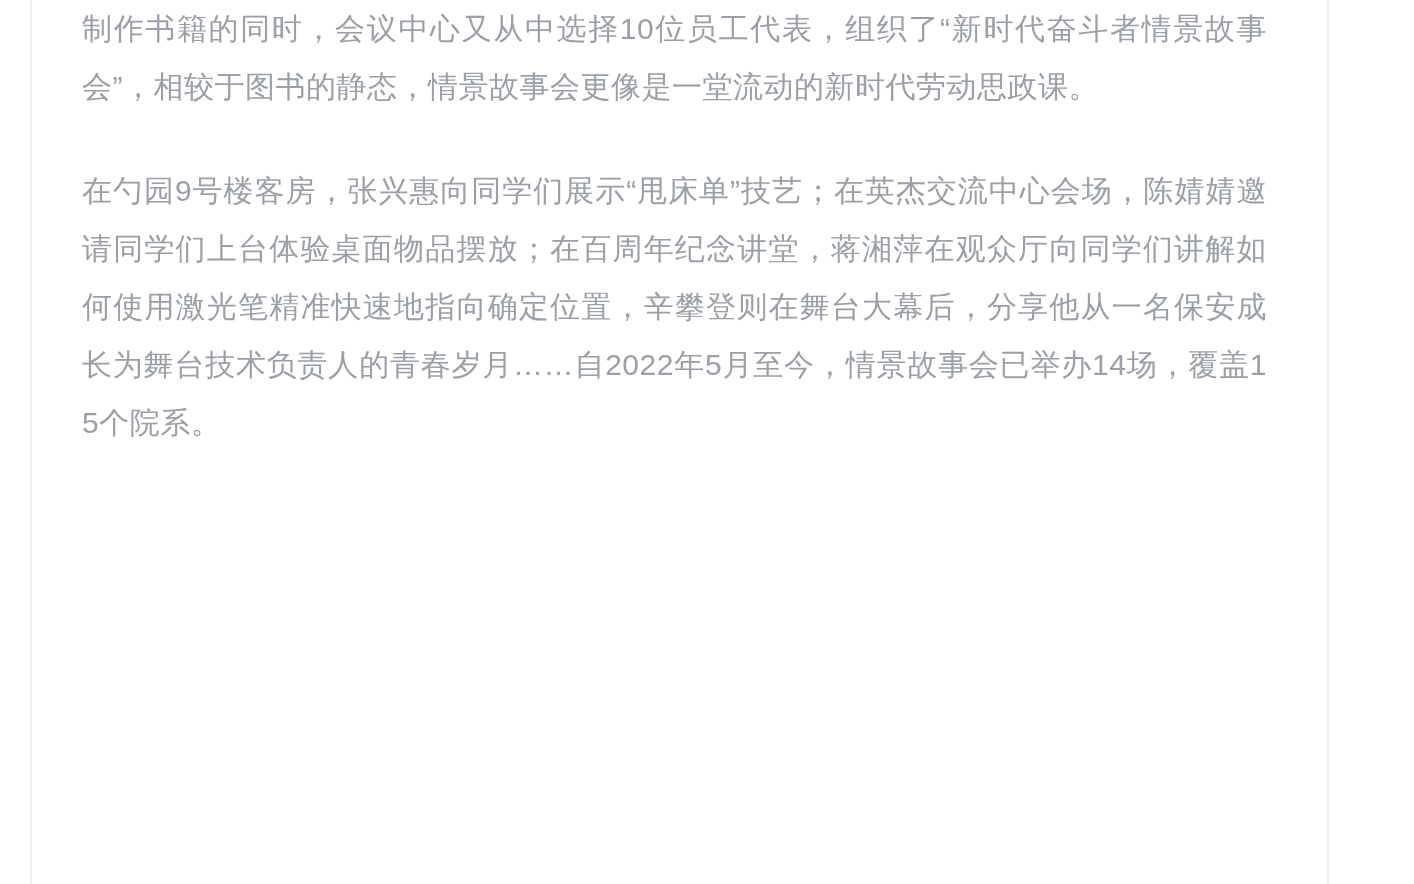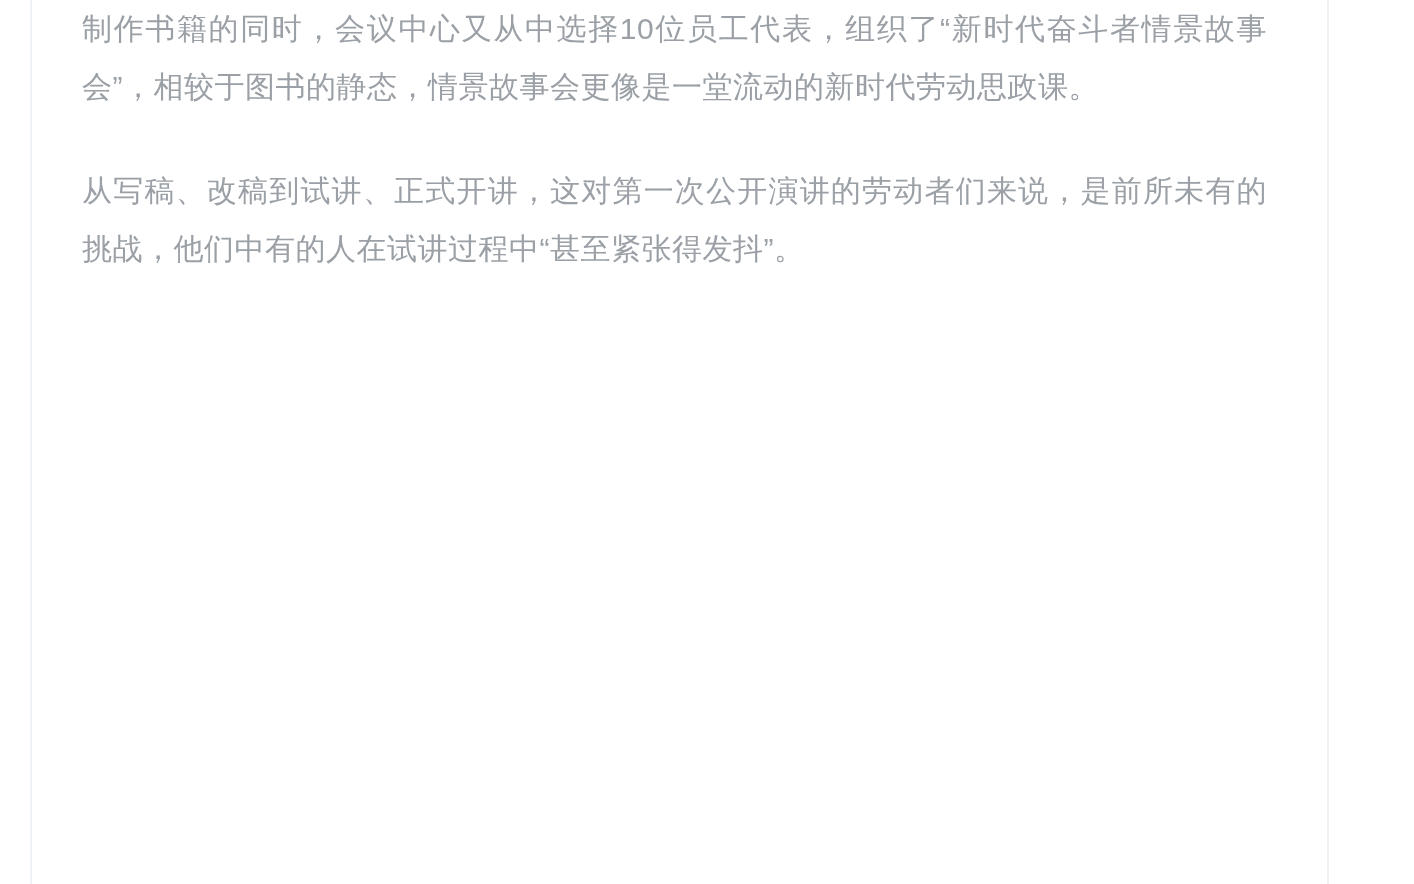--- a/index.html
+++ b/index.html
@@ -61,16 +61,16 @@
 </head>
 <body>
 
 <div class="page">
 
   <div class="rail rail-left"></div>
   <div class="rail rail-right"></div>
 
   <div class="article">
     <p class="para para-first">制作书籍的同时，会议中心又从中选择10位员工代表，组织了“新时代奋斗者情景故事会”，相较于图书的静态，情景故事会更像是一堂流动的新时代劳动思政课。</p>
-    <p class="para">从写稿、改稿到试讲、正式开讲，这对第一次公开演讲的劳动者们来说，是前所未有的挑战，他们中有的人在试讲过程中“甚至紧张得发抖”。</p>
+    <p class="para">在勺园9号楼客房，张兴惠向同学们展示“甩床单”技艺；在英杰交流中心会场，陈婧婧邀请同学们上台体验桌面物品摆放；在百周年纪念讲堂，蒋湘萍在观众厅向同学们讲解如何使用激光笔精准快速地指向确定位置，辛攀登则在舞台大幕后，分享他从一名保安成长为舞台技术负责人的青春岁月……自2022年5月至今，情景故事会已举办14场，覆盖15个院系。</p>
   </div>
 
 </div>
 
 </body></html>

